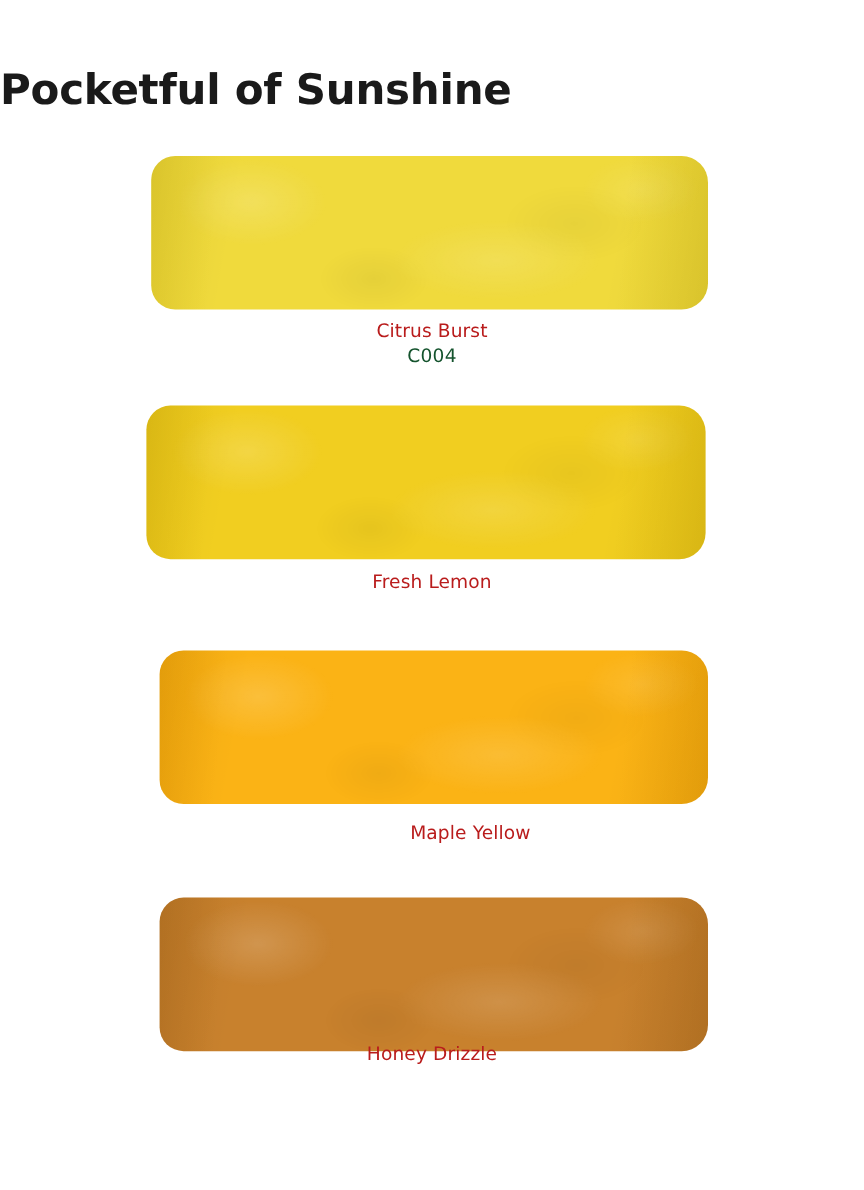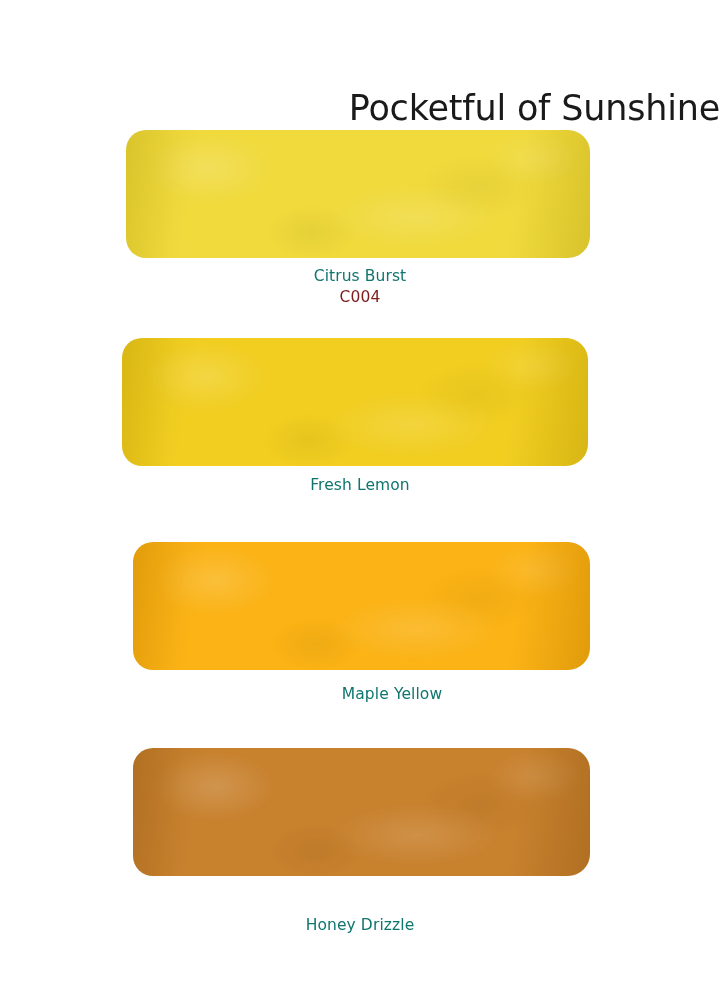--- a/index.html
+++ b/index.html
@@ -23,28 +23,27 @@
     height: 992px;
     background: #ffffff;
   }
 
   
   .title {
     position: absolute;
     left: 0;
     top: 55px;
     width: 720px;
-    text-align: right;
+    text-align: left;
     font-family: "DejaVu Sans", "Liberation Sans", sans-serif;
     font-size: 35px;
-    font-weight: 400;
+    font-weight: 700;
     letter-spacing: -0.2px;
     color: #1a1a1a;
     line-height: 1.2;
-    margin-top: 32px;
   }
 
   
   .swatch-list {
     position: absolute;
     left: 0;
     top: 0;
     width: 720px;
     height: 992px;
   }
@@ -95,29 +94,29 @@
   .swatch-caption {
     position: absolute;
     left: 0;
     width: 720px;
     text-align: center;
   }
   .swatch-name {
     font-family: "DejaVu Sans", "Liberation Sans", sans-serif;
     font-size: 15.5px;
     font-weight: 400;
-    color: #0f766e;
+    color: #b91c1c;
     line-height: 21px;
     letter-spacing: 0.1px;
   }
   .swatch-code {
     font-family: "DejaVu Sans", "Liberation Sans", sans-serif;
     font-size: 15.5px;
     font-weight: 400;
-    color: #7f1d1d;
+    color: #14532d;
     line-height: 21px;
     letter-spacing: 0.2px;
   }
 </style>
 </head>
 <body>
 
 <div class="page" style="background: rgb(255, 255, 255);">
 
   <div class="title">Pocketful of Sunshine</div>
@@ -141,19 +140,19 @@
 
     <div class="swatch-entry" style="top:0">
       <div class="swatch" style="left: 133px; width: 457px; top: 542px; background: linear-gradient(95deg, rgb(239, 165, 12) 0%, rgb(251, 179, 21) 12%, rgb(251, 179, 21) 84%, rgb(239, 165, 12) 100%);"></div>
       <div class="swatch-caption" style="top: 684px; margin-left: 32px;">
         <div class="swatch-name">Maple Yellow</div>
       </div>
     </div>
 
     <div class="swatch-entry" style="top:0">
       <div class="swatch" style="left: 133px; width: 457px; top: 748px; background: linear-gradient(95deg, rgb(187, 118, 36) 0%, rgb(200, 129, 45) 12%, rgb(200, 129, 45) 84%, rgb(187, 118, 36) 100%);"></div>
-      <div class="swatch-caption" style="top: 915px;">
+      <div class="swatch-caption" style="top: 868px;">
         <div class="swatch-name">Honey Drizzle</div>
       </div>
     </div>
 
   </div>
 </div>
 
 </body></html>

